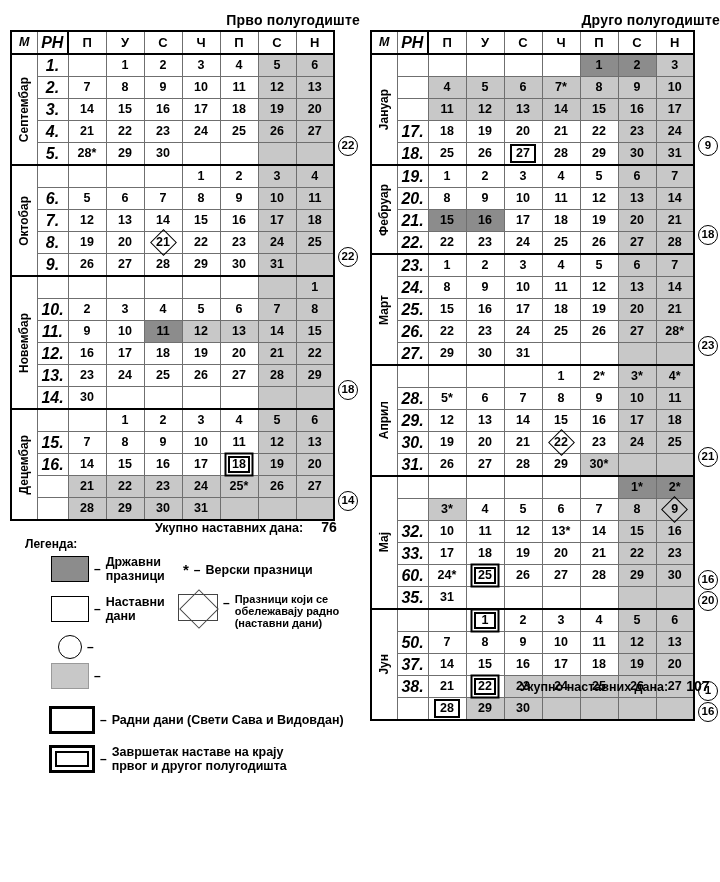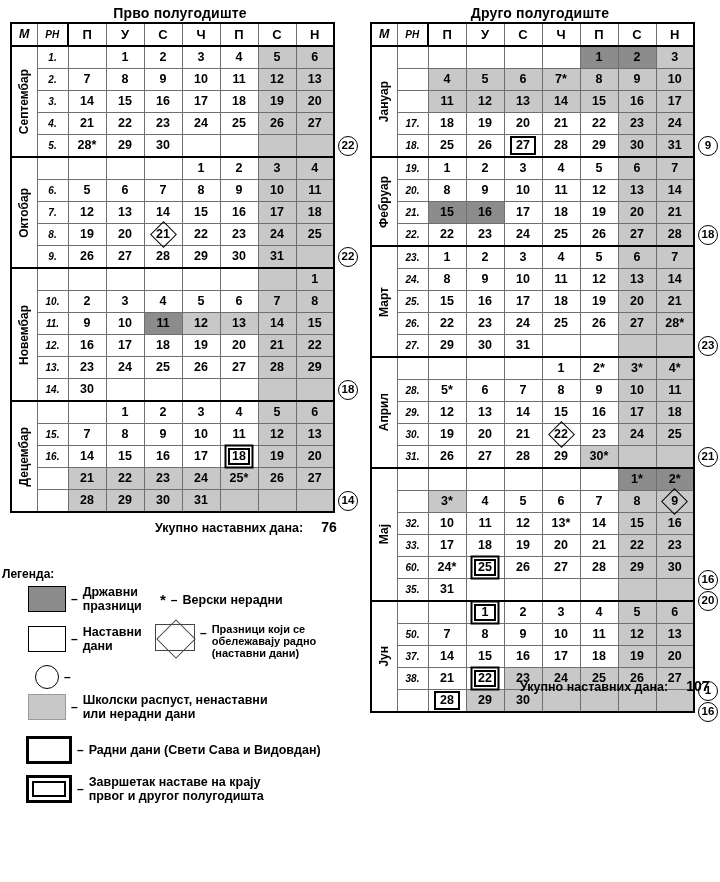--- a/index.html
+++ b/index.html
@@ -13,26 +13,26 @@
     overflow: hidden;
   }
   .page { position:relative; width:720px; height:882px; }
 
   
   .panel { position:absolute; top:0; width:360px; height:882px; }
   .panel.left  { left:0; }
   .panel.right { left:360px; }
 
   .sem-title {
-    text-align:center;
+    text-align:right;
     font-size:14px;
     font-weight:bold;
     letter-spacing:.2px;
-    padding-top:5px;
-    height:22px;
+    padding-top:12px;
+    height:30px;
   }
 
   
   table.cal {
     border-collapse: collapse;
     table-layout: fixed;
     margin-left: 10px;
     width: 325px;
     font-size: 12.5px;
     font-weight: bold;
@@ -81,21 +81,21 @@
     display:block;
     writing-mode: vertical-rl;
     transform: rotate(180deg);
     white-space: nowrap;
     font-size: 12px;
     font-weight: bold;
     margin: 0 auto;
   }
 
   
-  td.rn { font-style: italic; font-size: 10px; }
+  td.rn { font-style: italic; font-size: 16px; }
 
   
   td.dk { background: #8c8c8c; }
   td.lt { background: #c8c8c8; }
 
   
   .cellbox {
     position: relative;
     width: 100%;
     height: 100%;
@@ -1025,34 +1025,34 @@
                 </div>
               </td>
             </tr>
           </tbody>
         </table>
       </div>
     <div class="total" id="total-left" style="left: 155px; top: 519px;">
       <span>Укупно наставних дана:</span><span class="num">76</span>
     </div>
 
-    <div class="legend" style="top: 567px;">
+    <div class="legend" style="top: 537px; margin-left: 23px;">
       <div class="legend-title">Легенда:</div>
 
       <div class="lrow" style="left:28px; top:18px;">
         <div class="swatch-dk"></div>
         <span class="ldash">–</span>
         <span class="ltext" style="white-space:pre-line">Државни
 празници</span>
       </div>
 
       <div class="lrow" style="left:160px; top:24px;">
         <span class="star">*</span>
         <span class="ldash">–</span>
-        <span class="ltext" style="white-space:pre-line">Верски нерадни</span>
+        <span class="ltext" style="white-space:pre-line">Верски празници</span>
       </div>
 
       <div class="lrow" style="left:28px; top:58px;">
         <div class="swatch-wh"></div>
         <span class="ldash">–</span>
         <span class="ltext" style="white-space:pre-line">Наставни
 дани</span>
       </div>
 
       <div class="lrow" style="left:155px; top:57px; align-items:flex-start;">
@@ -1064,22 +1064,20 @@
       </div>
 
       <div class="lrow" style="left:35px; top:98px;">
         <div class="swatch-circle"></div>
         <span class="ldash">–</span>
       </div>
 
       <div class="lrow" style="left:28px; top:126px;">
         <div class="swatch-lt"></div>
         <span class="ldash">–</span>
-        <span class="ltext" style="white-space:pre-line">Школски распуст, ненаставни
-    или нерадни дани</span>
       </div>
 
       <div class="lrow" style="left:26px; top:169px;">
         <div class="swatch-box1"></div>
         <span class="ldash">–</span>
         <span class="ltext" style="white-space:pre-line">Радни дани (Свети Сава и Видовдан)</span>
       </div>
 
       <div class="lrow" style="left:26px; top:208px;">
         <div class="swatch-box2"></div>

